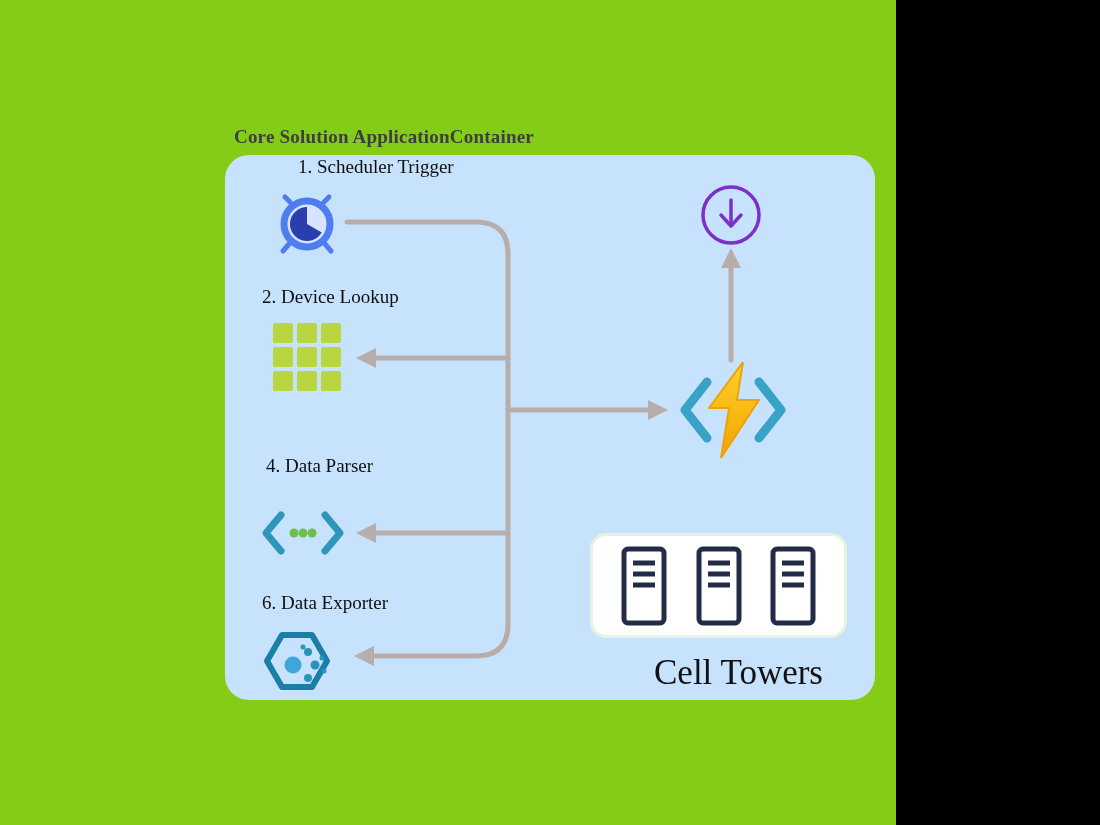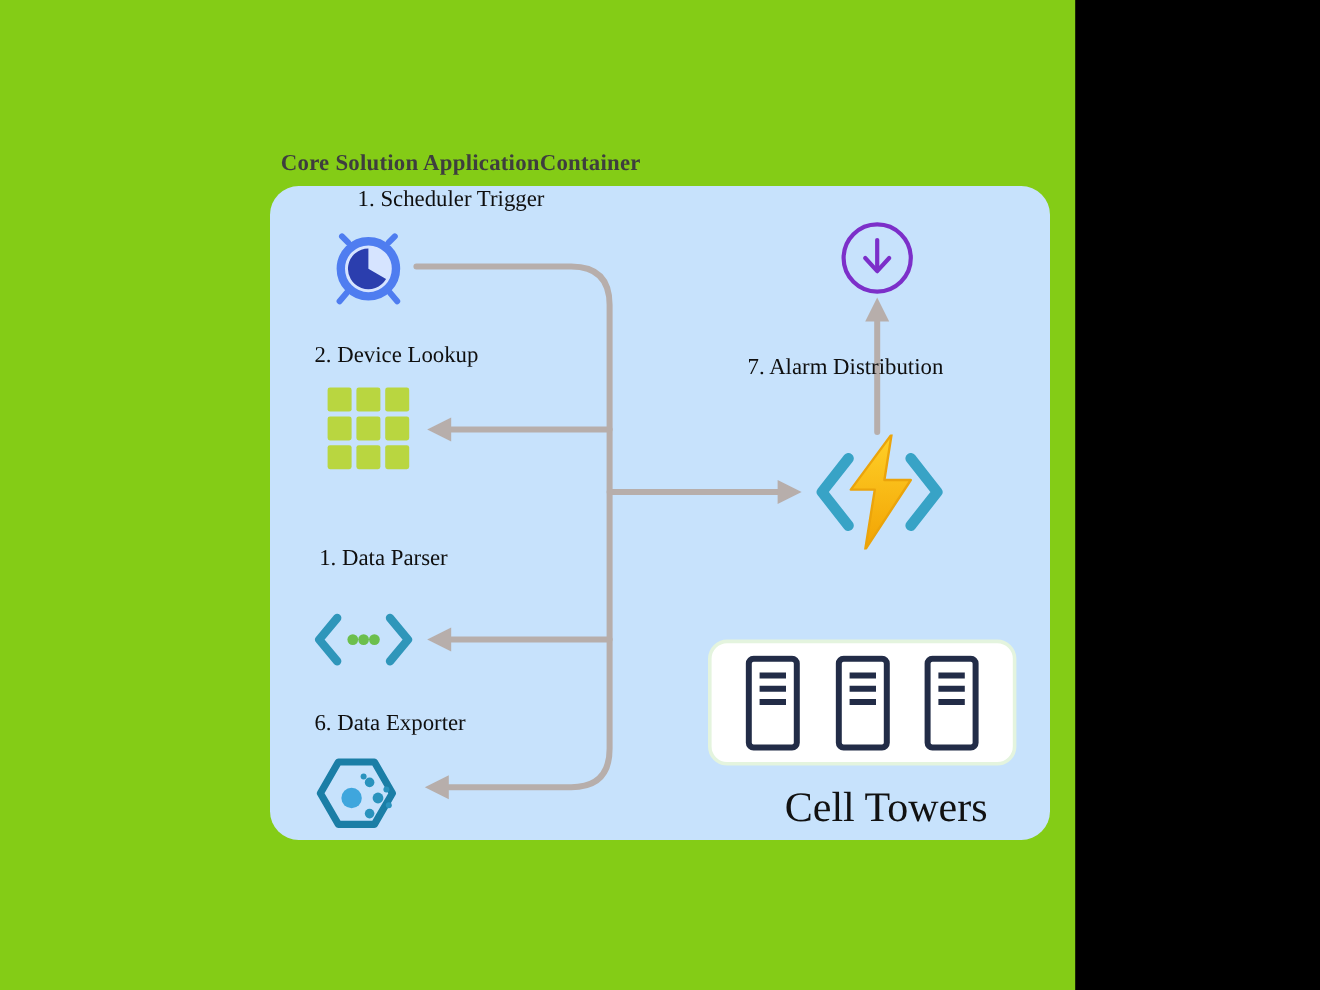--- a/index.html
+++ b/index.html
@@ -123,21 +123,21 @@
       <rect x="49" y="1" width="20" height="20" rx="2"></rect>
       <rect x="1" y="25" width="20" height="20" rx="2"></rect>
       <rect x="25" y="25" width="20" height="20" rx="2"></rect>
       <rect x="49" y="25" width="20" height="20" rx="2"></rect>
       <rect x="1" y="49" width="20" height="20" rx="2"></rect>
       <rect x="25" y="49" width="20" height="20" rx="2"></rect>
       <rect x="49" y="49" width="20" height="20" rx="2"></rect>
     </g>
   </svg>
 
-  <div class="node-label lbl-parser">1. Data Parser</div>
+  <div class="node-label lbl-parser">4. Data Parser</div>
   <svg class="icon-abs ic-parser" width="84" height="48" viewBox="0 0 84 48">
     <g stroke="#2f96ba" stroke-width="7" fill="none" stroke-linecap="round" stroke-linejoin="round">
       <polyline points="20,6 5,24 20,42"></polyline>
       <polyline points="64,6 79,24 64,42"></polyline>
     </g>
     <g fill="#6cbf4c">
       <circle cx="33" cy="24" r="4.5"></circle>
       <circle cx="42" cy="24" r="4.5"></circle>
       <circle cx="51" cy="24" r="4.5"></circle>
     </g>
@@ -150,21 +150,20 @@
     <g fill="#2a93bd">
       <circle cx="45" cy="27" r="4"></circle>
       <circle cx="52" cy="40" r="4.5"></circle>
       <circle cx="45" cy="53" r="4"></circle>
       <circle cx="59" cy="33" r="2.5"></circle>
       <circle cx="61" cy="46" r="2.5"></circle>
       <circle cx="40" cy="22" r="2.5"></circle>
     </g>
   </svg>
 
-  <div class="node-label lbl-alarm">7. Alarm Distribution</div>
   <svg class="icon-abs ic-alarm" width="64" height="64" viewBox="0 0 64 64">
     <circle cx="32" cy="32" r="28" fill="none" stroke="#7c2fc9" stroke-width="3.5"></circle>
     <g stroke="#7c2fc9" stroke-width="3.5" fill="none" stroke-linecap="round" stroke-linejoin="round">
       <line x1="32" y1="17" x2="32" y2="41"></line>
       <polyline points="22,32 32,43 42,32"></polyline>
     </g>
   </svg>
 
   <svg class="icon-abs ic-functions" width="112" height="96" viewBox="0 0 112 96">
     <defs>

